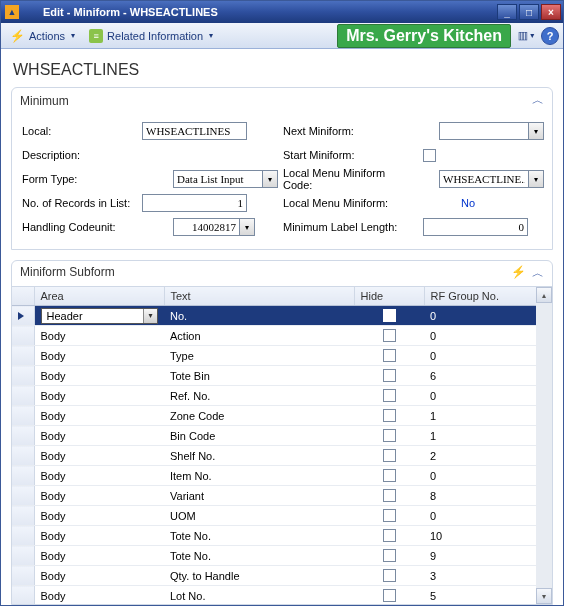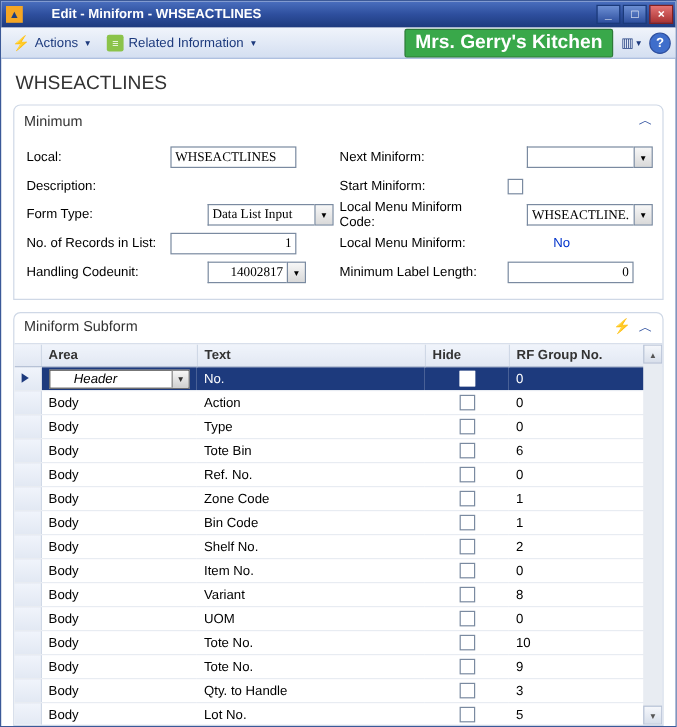--- a/index.html
+++ b/index.html
@@ -45,28 +45,28 @@
   .blue-link { color:#0033cc;padding-left:38px; }
   .checkbox-sq { width:13px; height:13px; border:1px solid #7a8aa0; background:#fff; display:inline-block;}
 
   .subform { border:1px solid #cfd8e6; border-radius:6px 6px 0 0; flex:1; display:flex; flex-direction:column; overflow:hidden;}
   .subform-header{ display:flex; align-items:flex-start; padding:4px 8px; font-size:12px; color:#333;}
   .subform-header .chev { color:#2e4f9e; font-size:12px; margin-left:6px;}
   .subform-header .bolt { margin-left:auto; color:#f5a623; font-size:12px;}
 
   .grid-wrap{ flex:1; overflow:hidden; position:relative; border-top:1px solid #cfd8e6;}
   table.grid { border-collapse:collapse; width:100%; table-layout:fixed;}
-  table.grid th { background: linear-gradient(to bottom,#f0f4fb,#e2e8f3); text-align:left; font-weight:bold; padding:3px 6px; border-right:1px solid #cfd8e6; border-bottom:1px solid #b7c2d6; color:#333;}
+  table.grid th { background: linear-gradient(to bottom,#f0f4fb,#e2e8f3); text-align:left; font-weight:normal; padding:3px 6px; border-right:1px solid #cfd8e6; border-bottom:1px solid #b7c2d6; color:#333;}
   table.grid td { padding:1px 6px; border-bottom:1px solid #e8ecf2; height:20px; vertical-align:middle; white-space:nowrap; overflow:hidden;}
   .rowhead { width:22px; background:linear-gradient(to bottom,#f0f4fb,#e2e8f3); border-right:1px solid #cfd8e6;}
   tr.sel td { background:#1d3a7d; color:#fff;}
   tr.sel .rowhead{ background:linear-gradient(to bottom,#f0f4fb,#e2e8f3);}
   .sel-marker { width:0; height:0; border-top:4px solid transparent; border-bottom:4px solid transparent; border-left:6px solid #1d3a7d; display:inline-block;}
   .cell-combo{ display:flex; align-items:center; background:#fff; border:1px solid #555; height:16px;}
-  .cell-combo span{ flex:1; padding:0 20px; color:#000;font-style:italic;}
+  .cell-combo span{ flex:1; padding:0 5px; color:#000;}
   .cell-combo .cb-btn{ width:14px; height:14px; background:linear-gradient(to bottom,#f7f7f7,#d0d0d0); border-left:1px solid #888; display:flex; align-items:center; justify-content:center; font-size:8px; color:#333;}
   .cell-check { width:13px; height:13px; border:1px solid #7a8aa0; background:#fff; margin:0 auto; display:block;}
   tr.sel .cell-check{ border-color:#fff; background:#fff;}
   .hide-col{ text-align:center;}
   .vscroll{ position:absolute; right:0; top:0; bottom:0; width:16px; background:#e8ecf2;}
   .vscroll .up,.vscroll .down{ height:16px; background:linear-gradient(to bottom,#f5f7fb,#d8dfeb); border:1px solid #b7c2d6; display:flex; align-items:center; justify-content:center; font-size:8px; color:#555;}
   .vscroll .down{ position:absolute; bottom:0; left:0; right:0;}
 </style>
 </head>
 <body>

